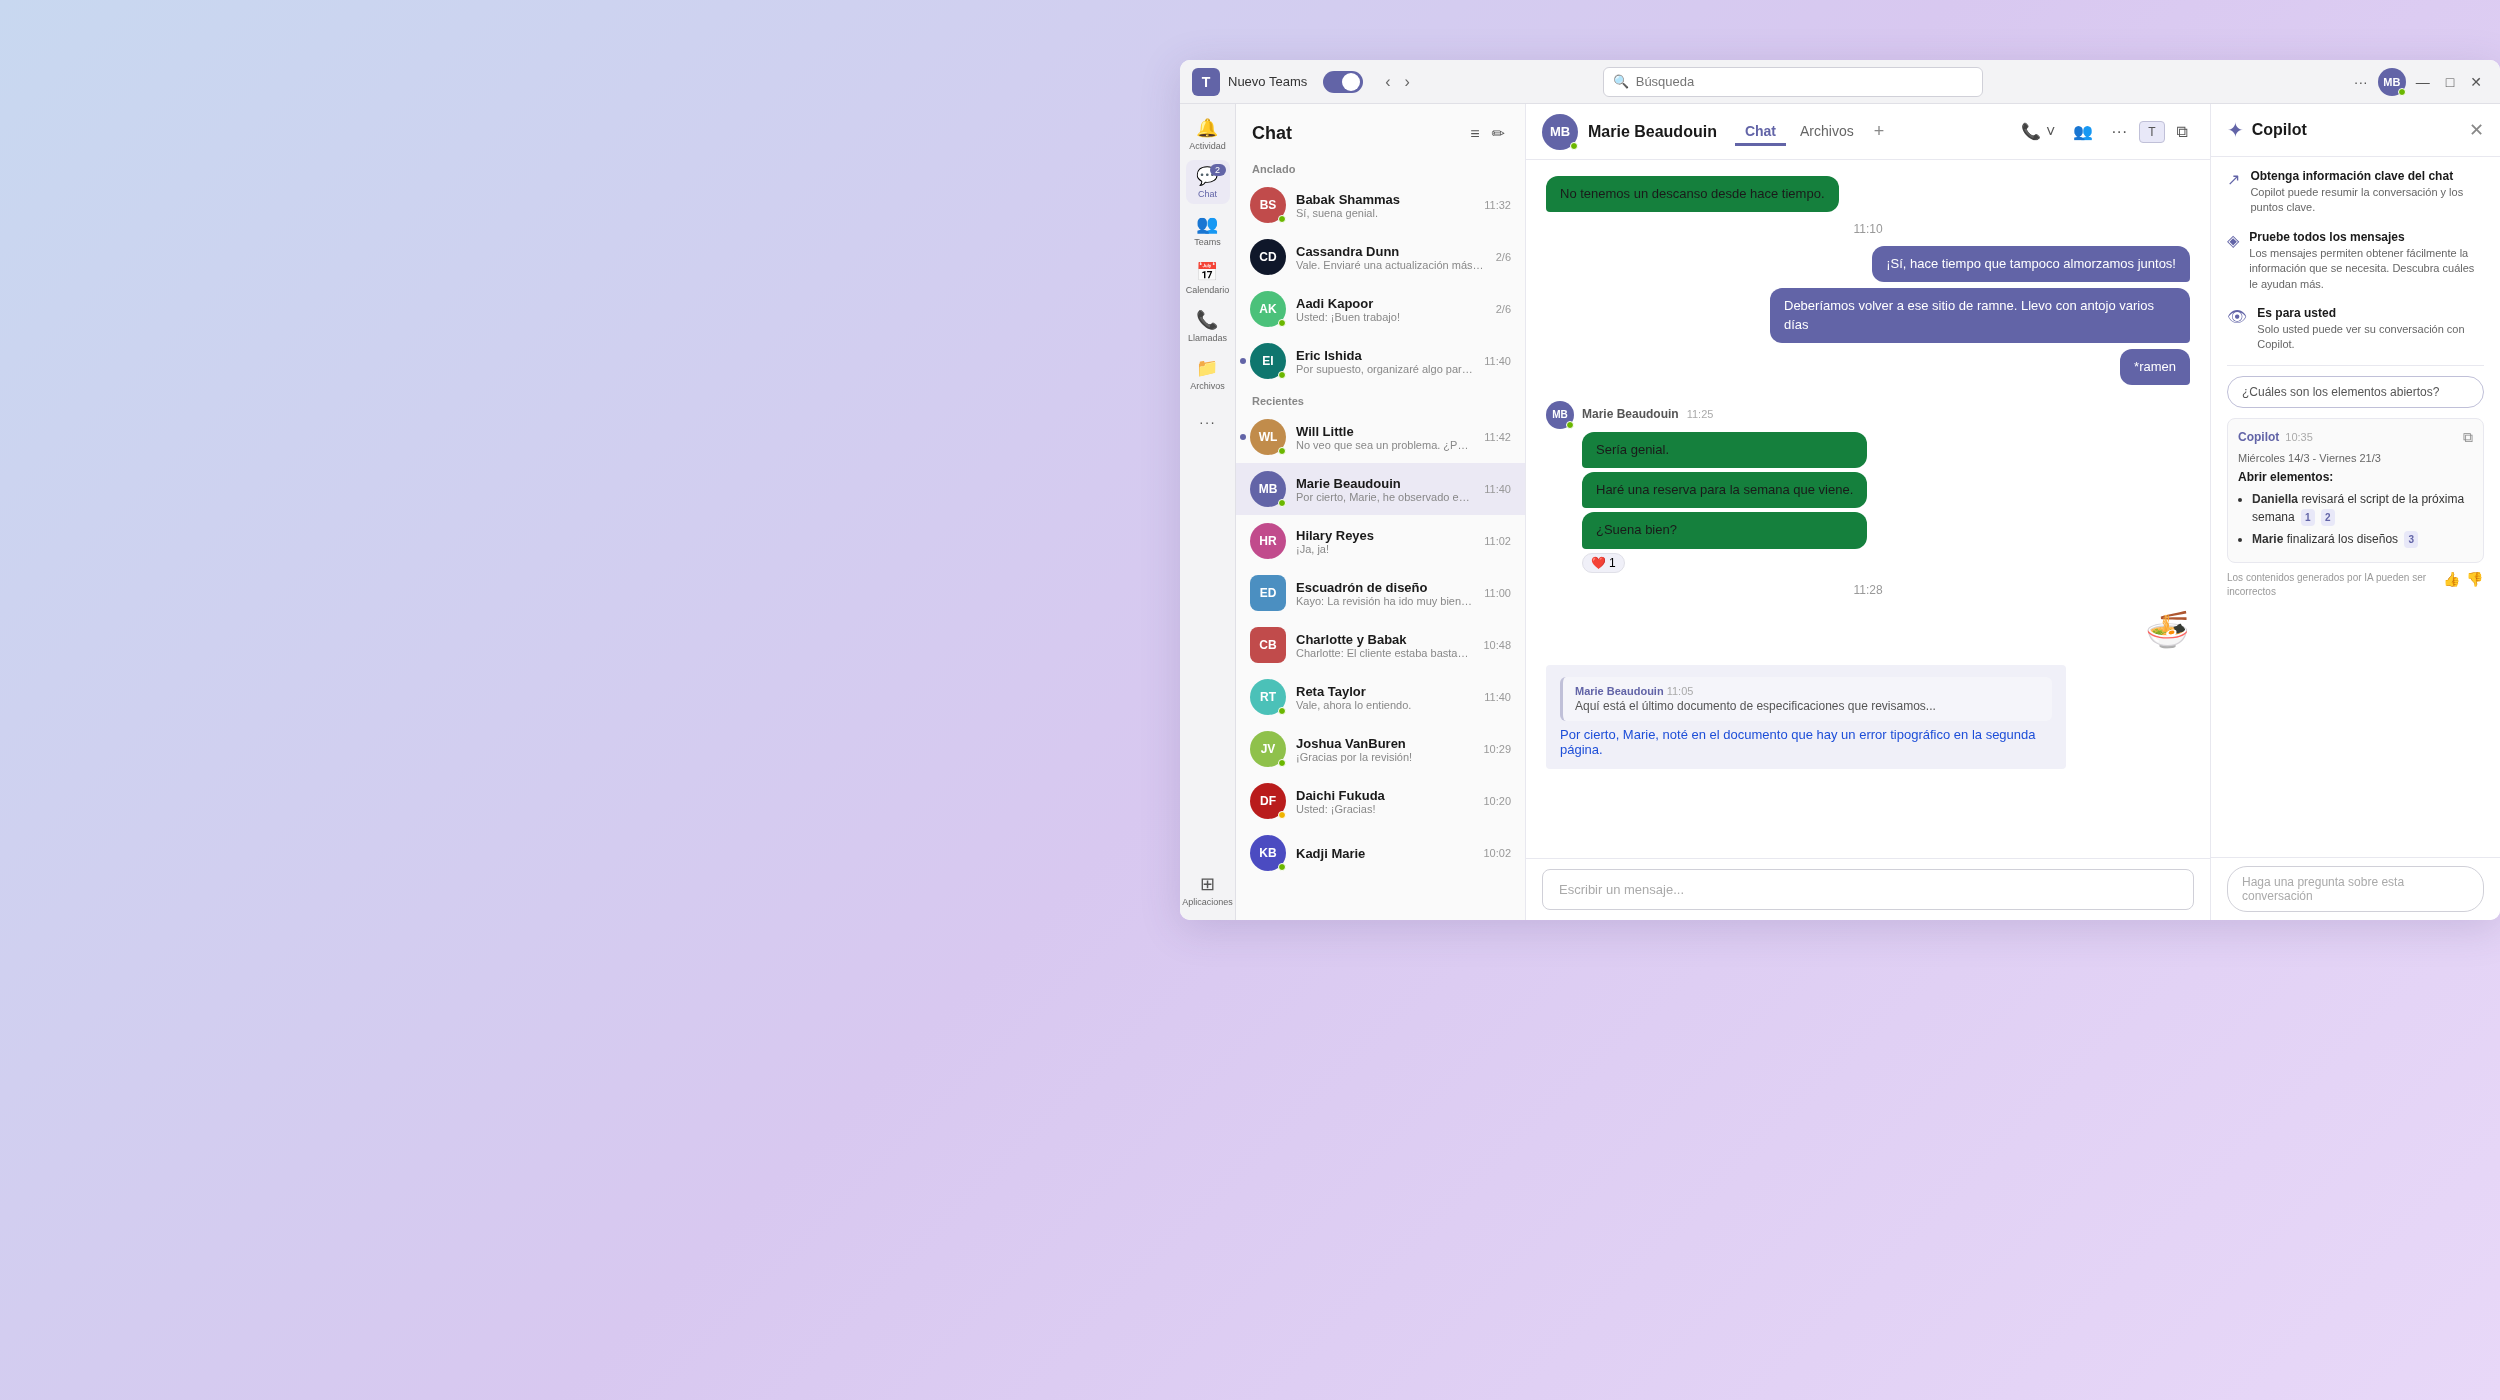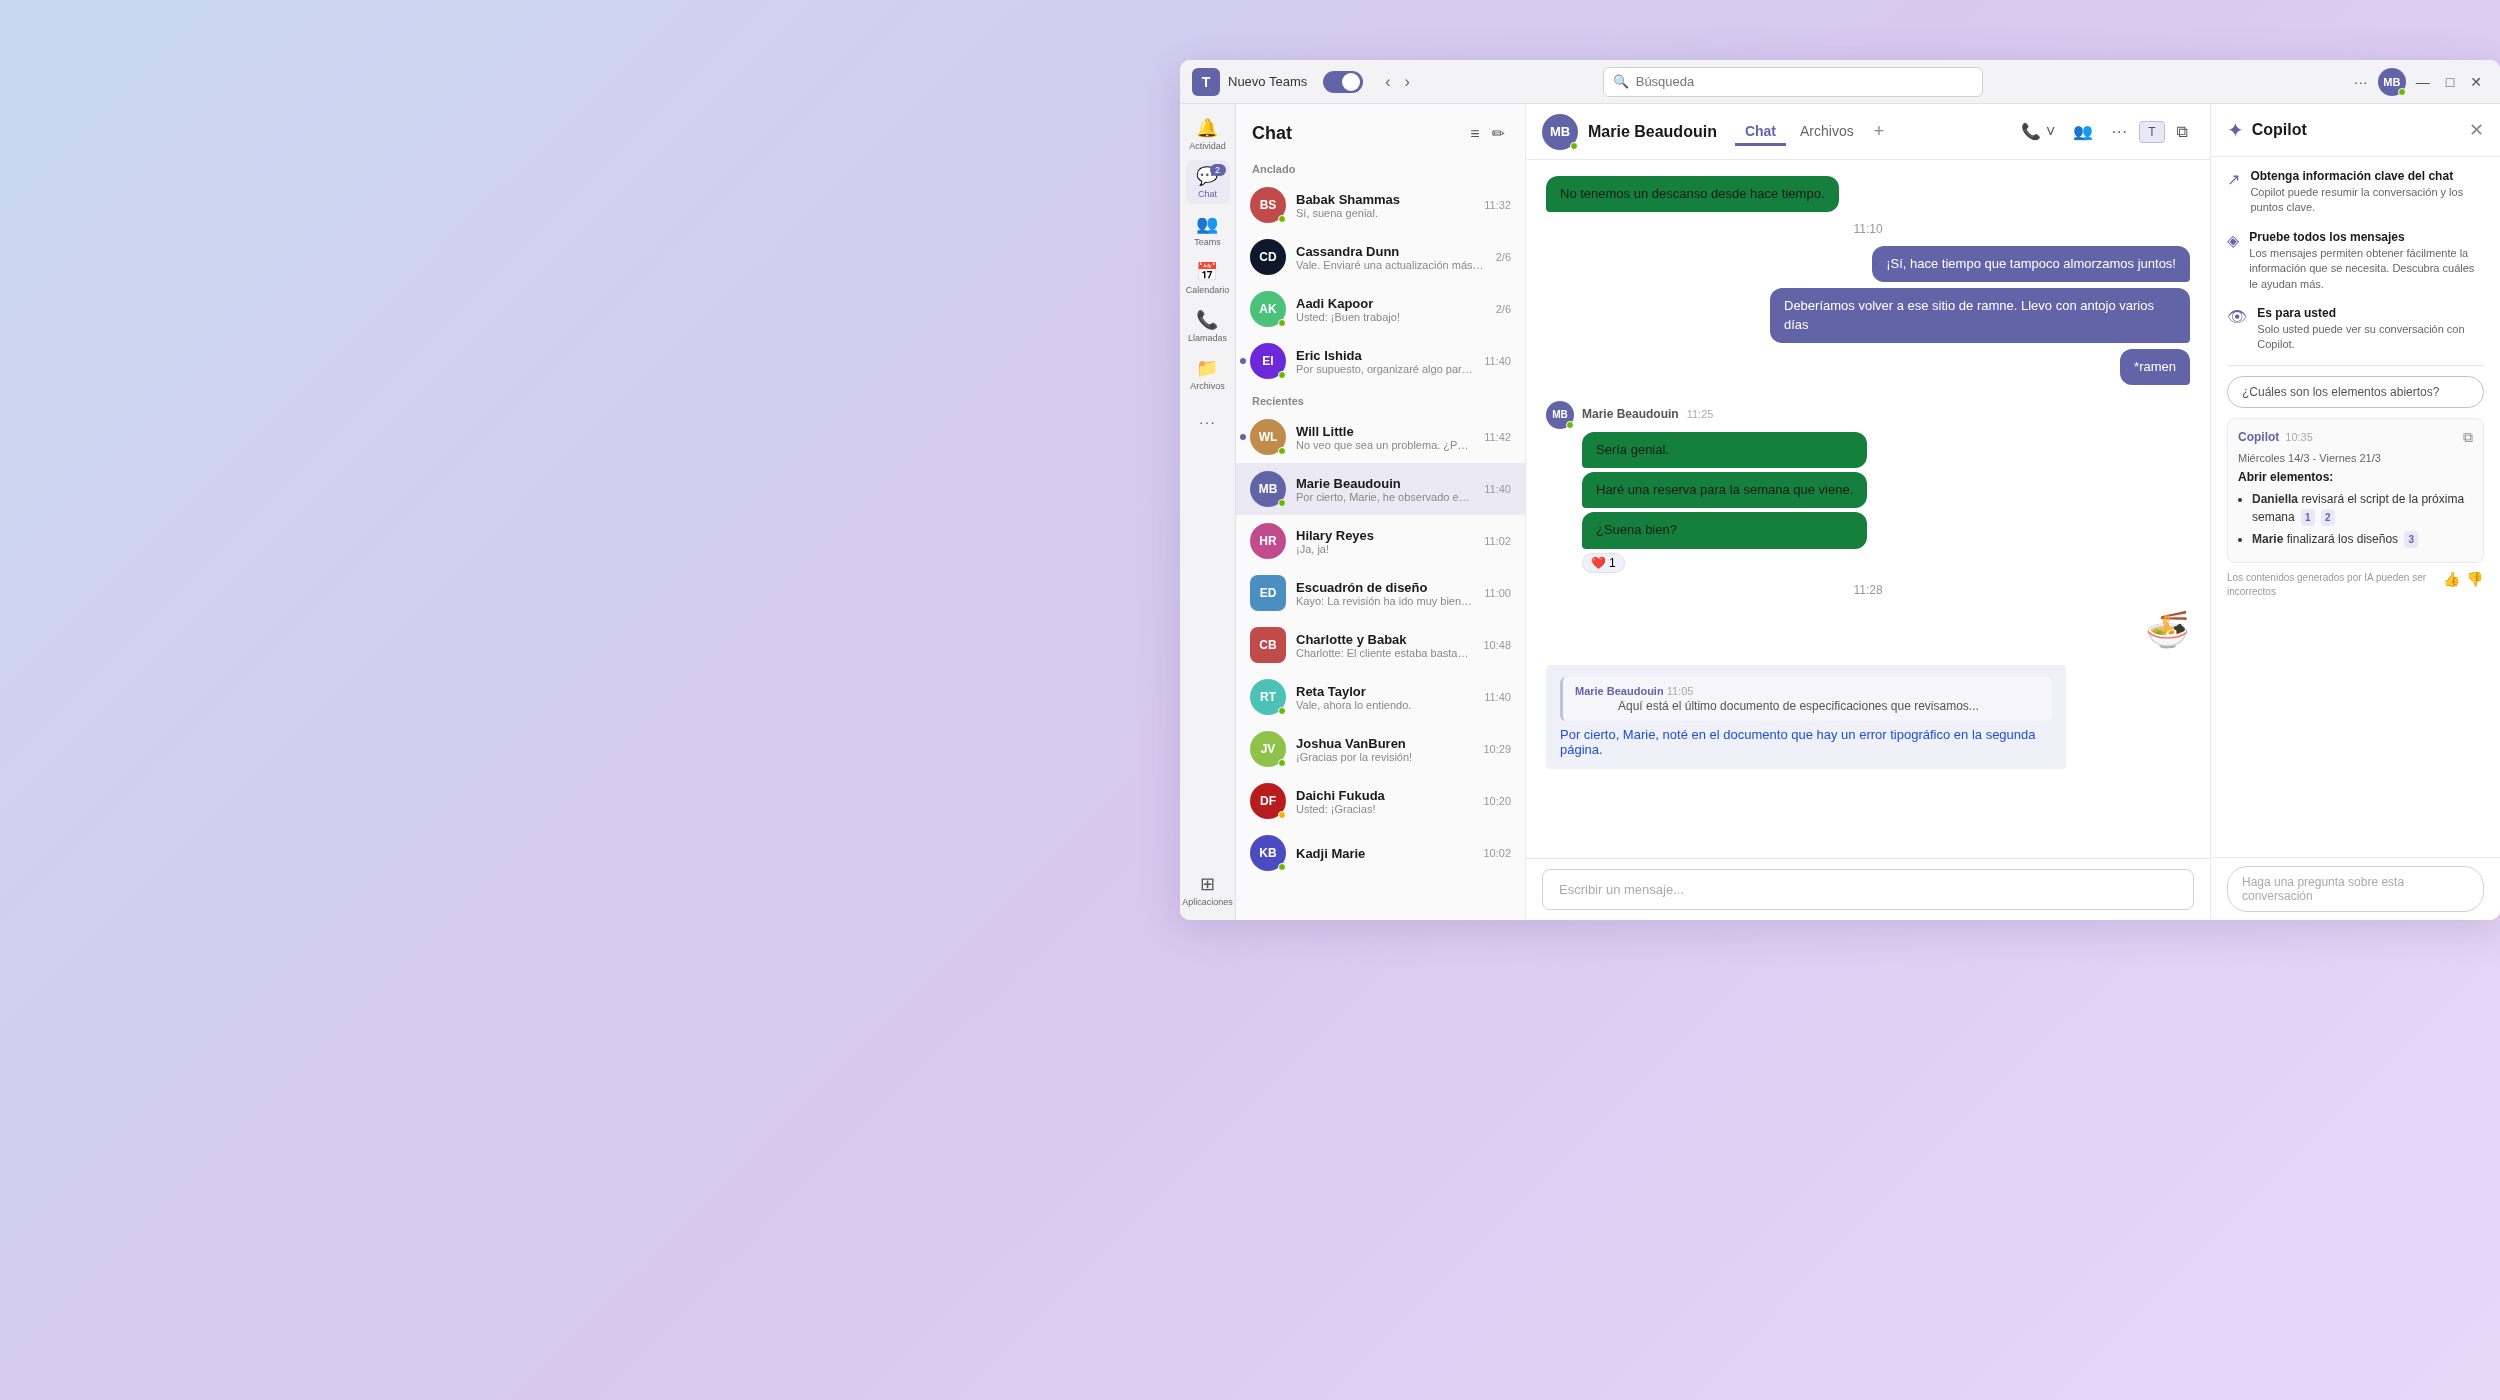--- a/index.html
+++ b/index.html
@@ -211,21 +211,21 @@
     .reaction-bar { display: flex; gap: 4px; margin-top: 4px; align-items: center; }
     .reaction-pill {
       background: #f0f0f8; border: 1px solid #e0e0e8; border-radius: 12px;
       padding: 2px 8px; font-size: 12px; display: flex; align-items: center; gap: 3px;
     }
     .quoted-msg {
       background: #f5f5fa; border-left: 3px solid #c0c0d8; border-radius: 6px;
       padding: 8px 12px; margin-bottom: 6px; max-width: 500px;
     }
     .quoted-sender { font-size: 11px; font-weight: 700; color: #6264a7; margin-bottom: 2px; }
-    .quoted-text { font-size: 12px; color: #555; margin-left: 43px; }
+    .quoted-text { font-size: 12px; color: #555; }
     .noodle-emoji { font-size: 36px; text-align: right; margin-top: 2px; }
     
     .chat-input-area {
       padding: 10px 16px; border-top: 1px solid #e8e8ef; flex-shrink: 0;
     }
     .chat-input-box {
       border: 1px solid #d0d0d8; border-radius: 8px; padding: 12px 16px;
       font-size: 13px; color: #aaa; cursor: text;
     }
     
@@ -380,21 +380,21 @@
       <div class="chat-item">
         <div class="chat-item-avatar" style="background:#4bc17a;">AK<div class="status-dot" style="background:#6bb700;"></div></div>
         <div class="chat-item-info">
           <div class="chat-item-name">Aadi Kapoor</div>
           <div class="chat-item-preview">Usted: ¡Buen trabajo!</div>
         </div>
         <div class="chat-item-time">2/6</div>
       </div>
 
       <div class="chat-item unread">
-        <div class="chat-item-avatar" style="background:#6d28d9;">EI<div class="status-dot" style="background:#6bb700;"></div></div>
+        <div class="chat-item-avatar" style="background:#0f766e;">EI<div class="status-dot" style="background:#6bb700;"></div></div>
         <div class="chat-item-info">
           <div class="chat-item-name">Eric Ishida</div>
           <div class="chat-item-preview">Por supuesto, organizaré algo para la pró...</div>
         </div>
         <div class="chat-item-time">11:40</div>
       </div>
 
       <div class="section-label">Recientes</div>
 
       <div class="chat-item unread">

